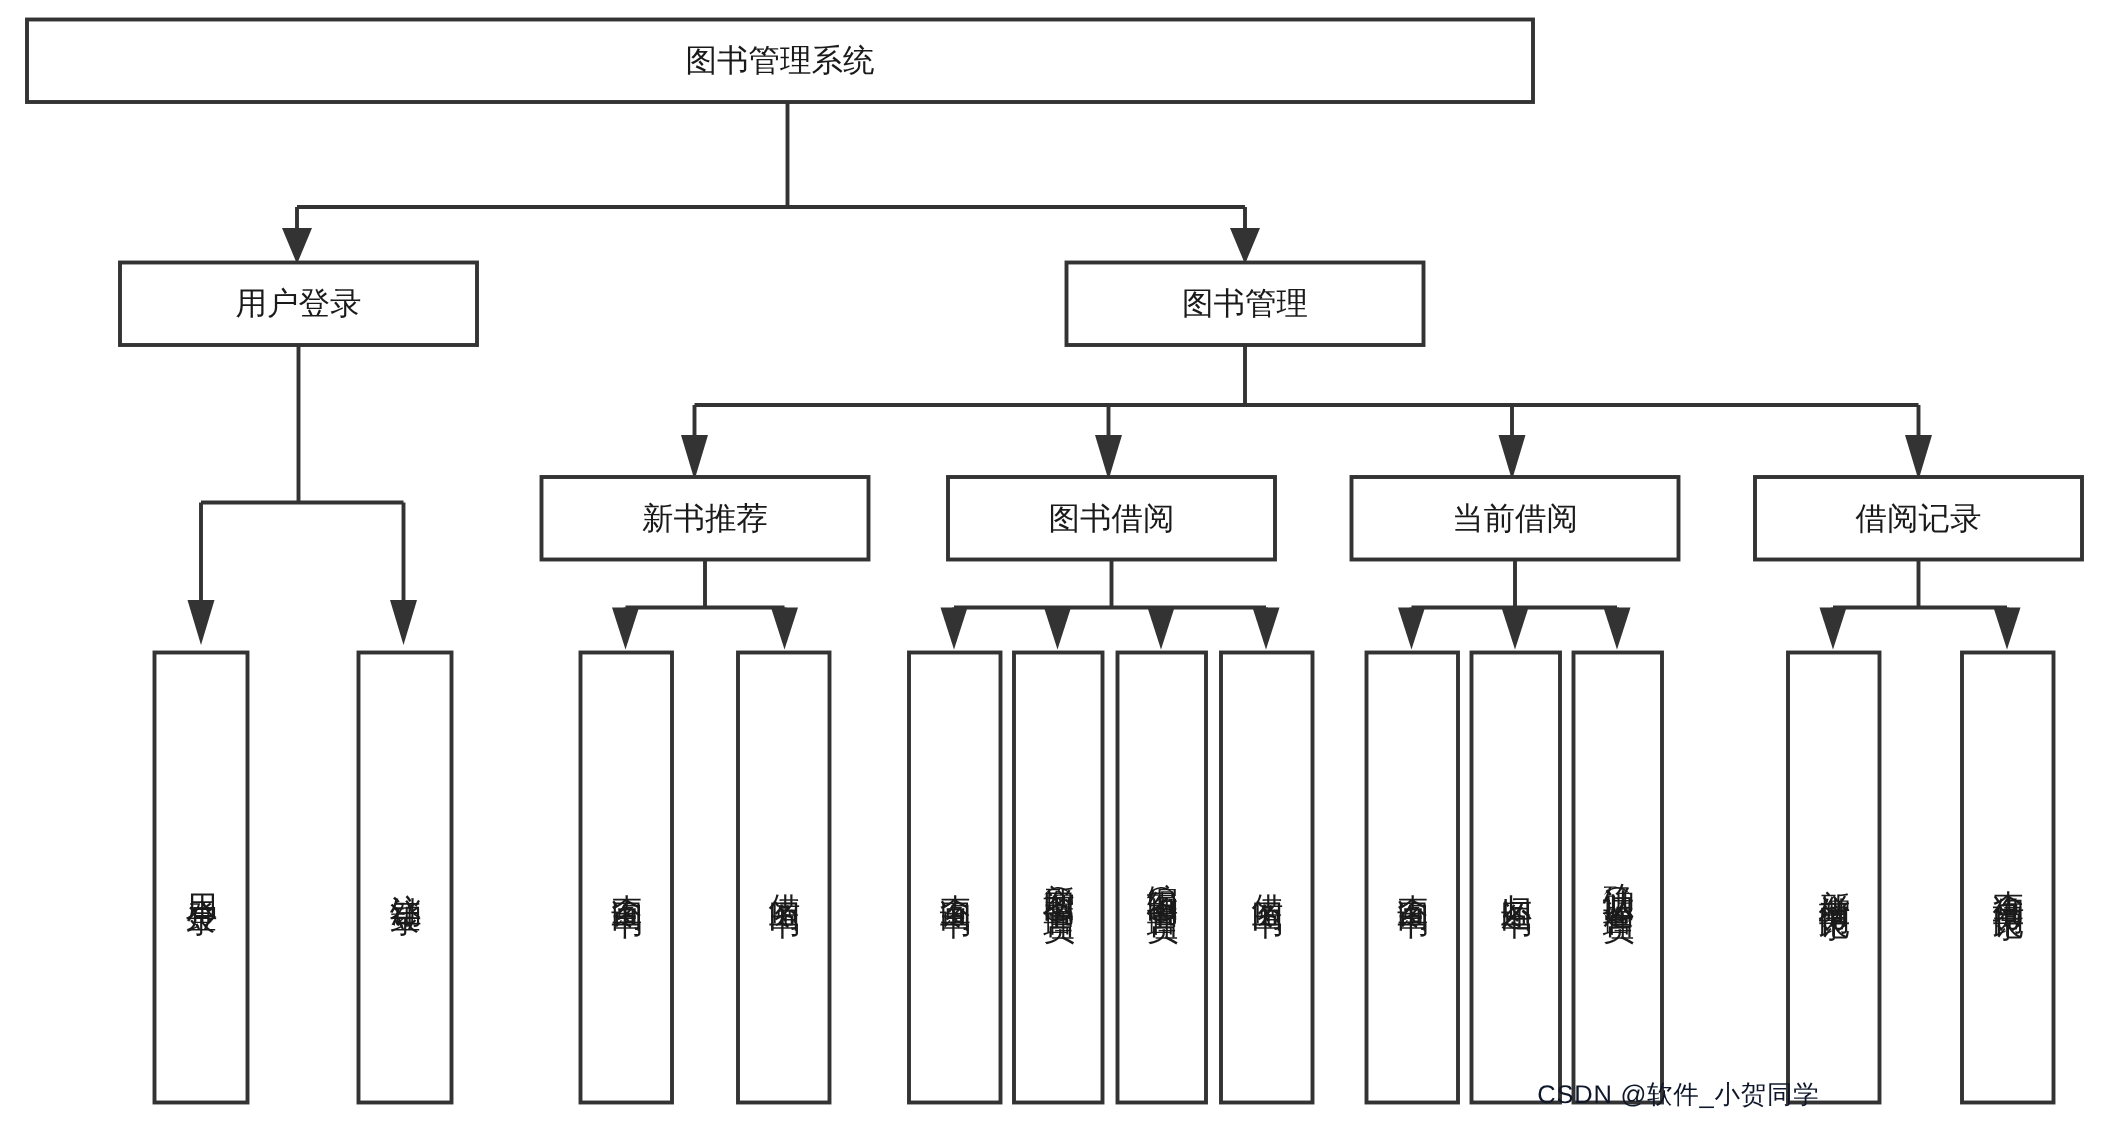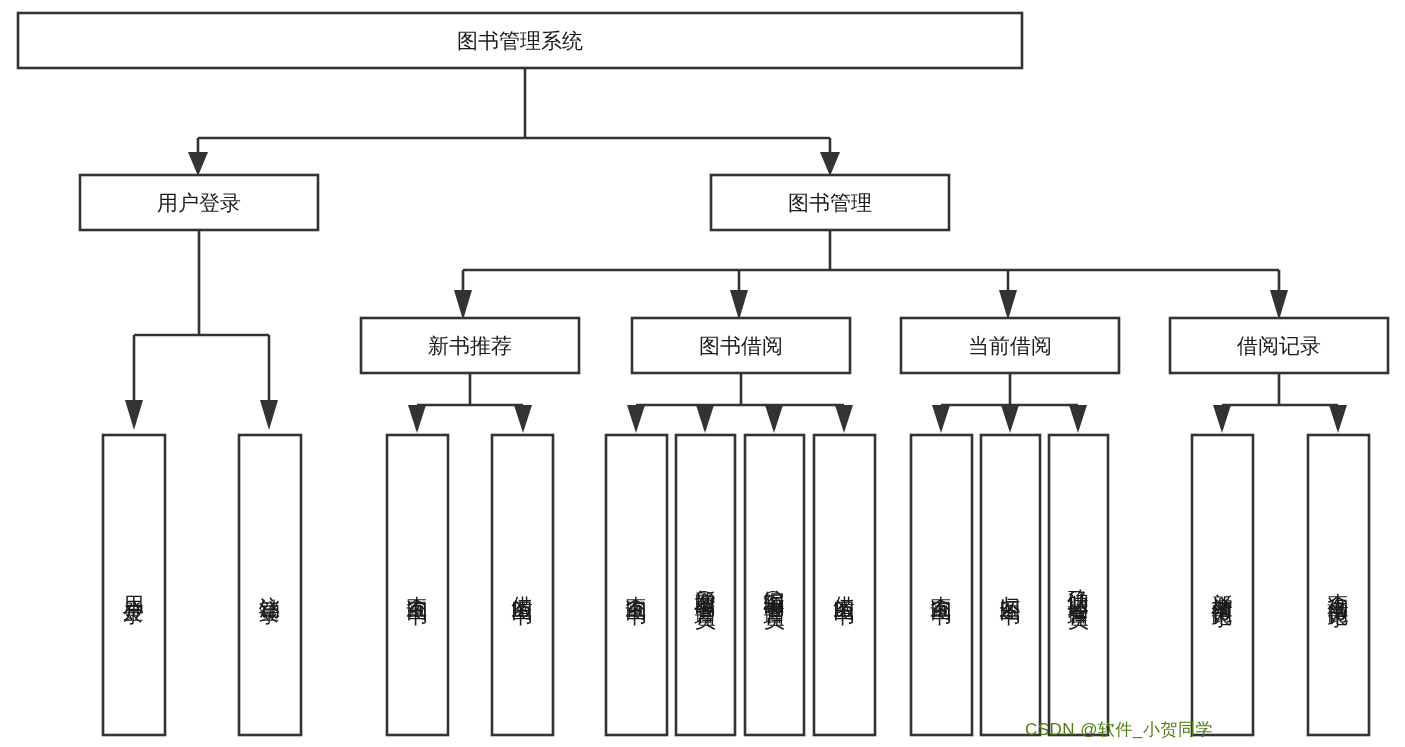--- a/index.html
+++ b/index.html
@@ -63,21 +63,21 @@
     justify-content: center;
     white-space: nowrap;
     pointer-events: none;
   }
   .watermark {
     position: absolute;
     right: 12px;
     bottom: 6px;
     font-family: "Liberation Sans", "DejaVu Sans", sans-serif;
     font-size: 17px;
-    color: #4d7c0f;
+    color: #0f172a;
     white-space: nowrap;
     letter-spacing: 0.5px;
   }
 </style>
 </head>
 <body>
 
 <div id="diagram-root">
 
   <svg id="tree-svg" viewBox="0 0 1405 747">

